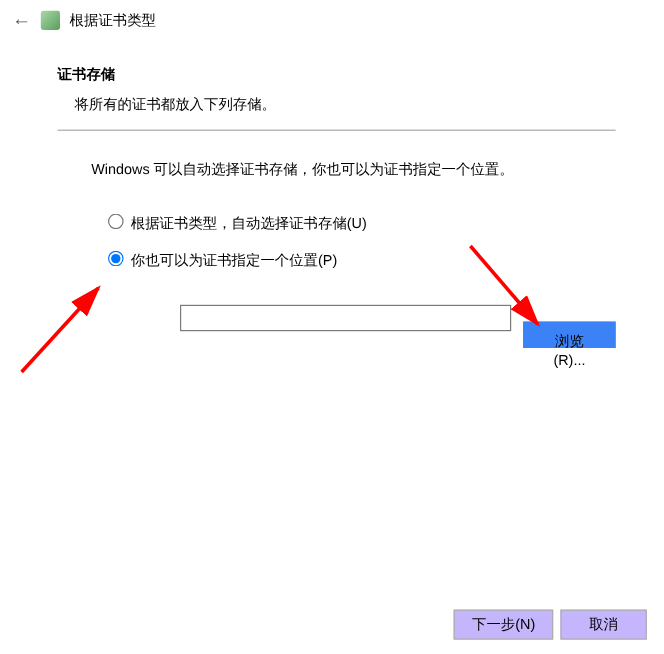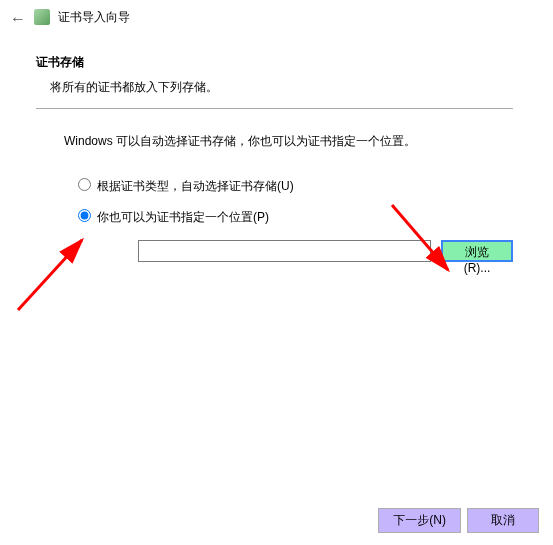--- a/index.html
+++ b/index.html
@@ -24,21 +24,21 @@
       cursor: pointer;
     }
     .wizard-icon {
       width: 16px;
       height: 16px;
       background: linear-gradient(135deg, #a8d8a8, #5a9e5a);
       border-radius: 2px;
       display: inline-block;
     }
     .content {
-      padding: 20px 40px 0 36px;
+      padding: 20px 40px 0 48px;
     }
     .section-title {
       font-weight: bold;
       font-size: 12px;
       margin-bottom: 8px;
     }
     .section-desc {
       font-size: 12px;
       margin-left: 14px;
       margin-bottom: 12px;
@@ -80,27 +80,28 @@
       gap: 10px;
     }
     .store-input {
       width: 310px;
       height: 22px;
       border: 1px solid #7a7a7a;
       padding: 2px 4px;
       font-size: 12px;
     }
     .browse-btn {
-      border: 2px solid #3b82f6;
-      background: #86efac;
+      border: 6px solid #3b82f6;
+      background: #3b82f6;
       padding: 2px 10px;
       font-size: 12px;
       cursor: pointer;
       height: 22px;
       min-width: 72px;
+      margin-top: 28px;
     }
     .footer {
       position: absolute;
       bottom: 12px;
       right: 14px;
       display: flex;
       gap: 6px;
     }
     .footer button {
       background: #c4b5fd;
@@ -115,21 +116,21 @@
       pointer-events: none;
     }
     .annotation svg { display: block; }
   </style>
 </head>
 <body>
 
 <div class="header">
   <span class="back-arrow">←</span>
   <span class="wizard-icon"></span>
-  <span>证书导入向导</span>
+  <span>根据证书类型</span>
 </div>
 
 <div class="content">
   <div class="section-title">证书存储</div>
   <div class="section-desc">将所有的证书都放入下列存储。</div>
   <hr class="divider">
   <div class="info-text">Windows 可以自动选择证书存储，你也可以为证书指定一个位置。</div>
 
   <div class="radio-group">
     <label class="radio-row">

